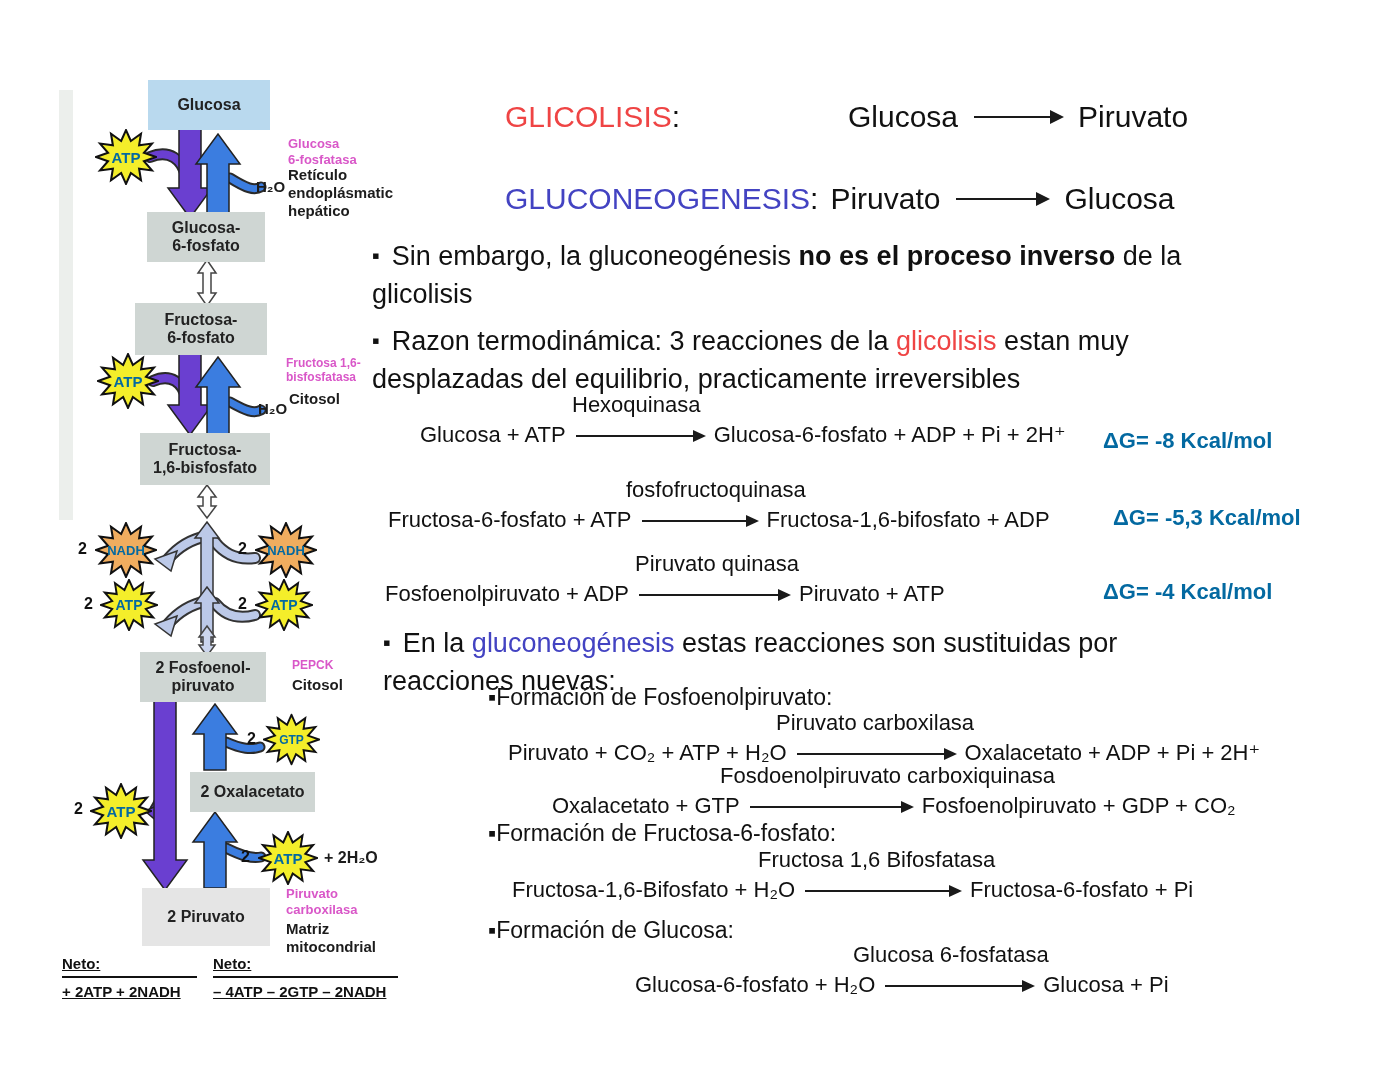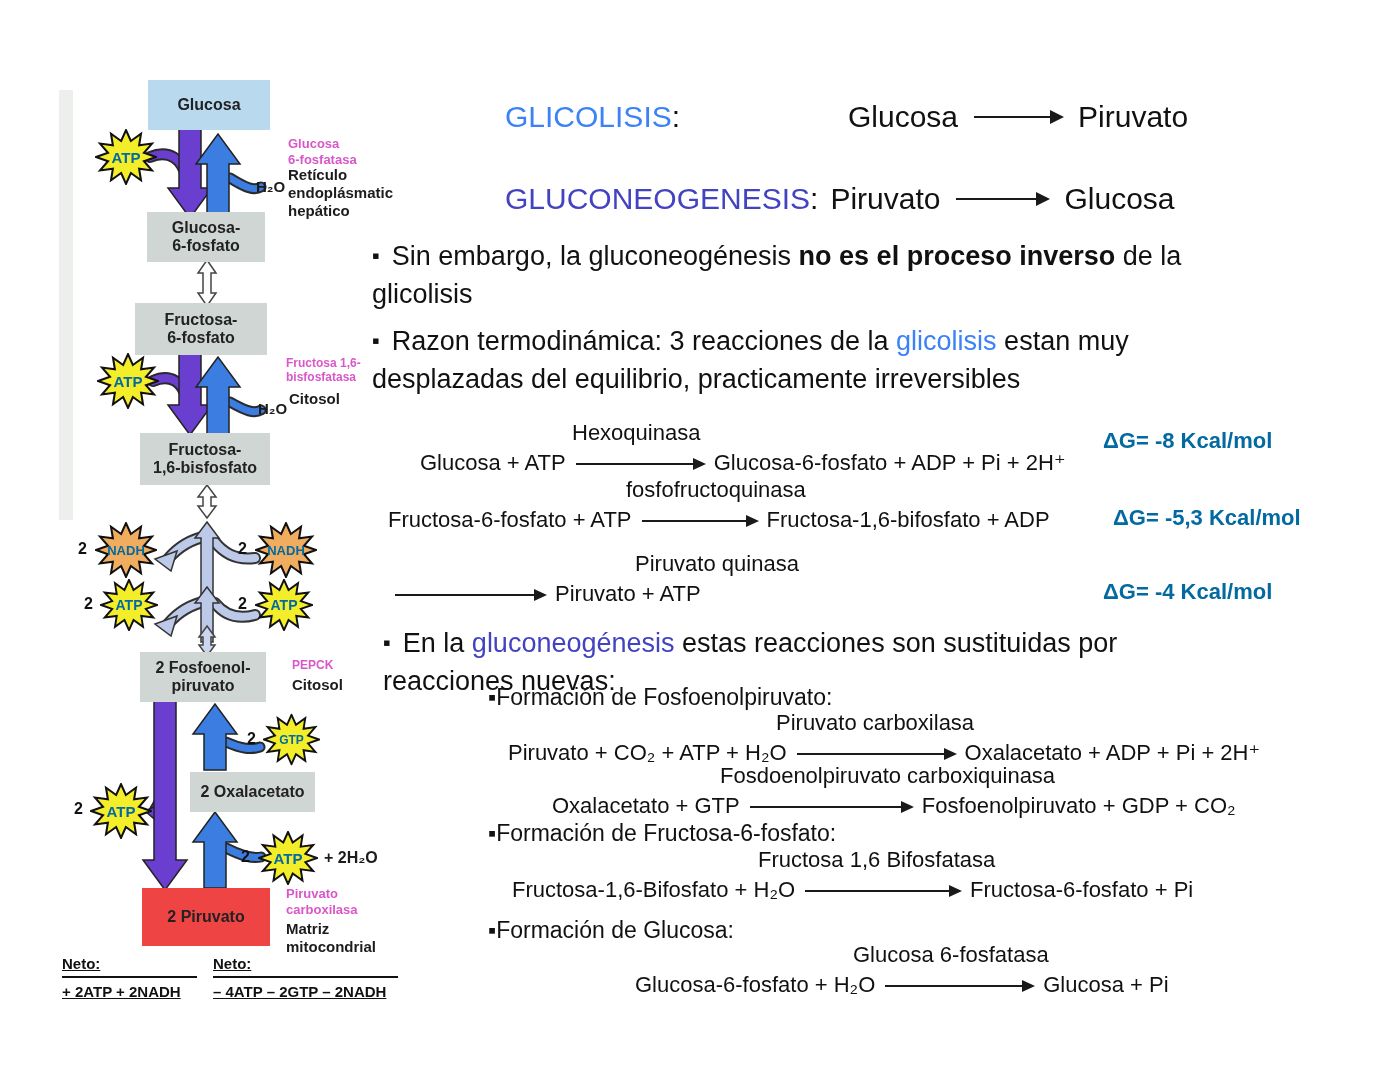--- a/index.html
+++ b/index.html
@@ -9,21 +9,21 @@
   }
   .abs{position:absolute;}
   .pre{white-space:pre-line;}
   
   .dstrip{position:absolute;background:#ecefec;}
   .dbox{
     position:absolute;background:#cfd6d3;display:flex;align-items:center;justify-content:center;
     text-align:center;font-weight:bold;font-size:16px;color:#222;line-height:1.15;
   }
   .dbox.bluebg{background:#b9d9ee;}
-  .dbox.lavbg{background:#ef4444;}
+  .dbox.lavbg{background:#e5e5e5;}
   .burst{position:absolute;}
   .burst svg{width:100%;height:100%;display:block;}
   .blabel{position:absolute;inset:0;display:flex;align-items:center;justify-content:center;
     font-weight:bold;color:#0369a1;}
   .bfill-y{fill:#f4ee2a;stroke:#111;stroke-width:2;}
   .bfill-o{fill:#f0ad5f;stroke:#111;stroke-width:2;}
   .mult{position:absolute;font-weight:bold;font-size:16px;color:#111;}
   .dlabel{position:absolute;font-weight:bold;color:#1c1c1c;line-height:1.2;}
   .pink{color:#d957c8;}
   .neto{position:absolute;font-size:15px;font-weight:bold;color:#111;text-decoration:underline;}
@@ -35,21 +35,21 @@
   .s-blue{fill:none;stroke:#3b7de0;stroke-width:7;stroke-linecap:round;}
   .u-lblue{fill:none;stroke:#333;stroke-width:12;stroke-linecap:round;}
   .s-lblue{fill:none;stroke:#bcc9e8;stroke-width:8;stroke-linecap:round;}
   .poly-purple{fill:#6a3fd0;stroke:#222;stroke-width:1.5;}
   .poly-blue{fill:#3b7de0;stroke:#222;stroke-width:1.5;}
   .poly-lblue{fill:#bcc9e8;stroke:#333;stroke-width:1.5;}
   .poly-white{fill:#fdfdfd;stroke:#444;stroke-width:1.5;}
   .poly-lwhite{fill:#ccd6ee;stroke:#444;stroke-width:1.5;}
   
   .hdr{position:absolute;display:flex;align-items:center;font-size:30px;color:#111;}
-  .redtxt{color:#3b82f6;}
+  .redtxt{color:#ef4444;}
   .bluetxt{color:#4343c2;}
   .rarrow{display:inline-block;height:2.5px;background:#1a1a1a;position:relative;vertical-align:middle;}
   .rarrow::after{
     content:'';position:absolute;right:-2px;top:-6px;width:0;height:0;
     border-left:14px solid #1a1a1a;border-top:7px solid transparent;border-bottom:7px solid transparent;
   }
   .hdr .rarrow{margin:0 16px;}
   .bullet{position:absolute;font-size:27px;line-height:1.42;color:#111;}
   .blt{font-size:22px;margin-right:12px;vertical-align:2px;}
   .rx{position:absolute;font-size:22px;color:#111;line-height:1.2;}
@@ -254,21 +254,21 @@
 </div>
 
 <div class="bullet" style="left:372px;top:237px;width:905px">
   <span class="blt">▪</span><span>Sin embargo, la gluconeogénesis </span><b>no es el proceso inverso</b><span> de la glicolisis</span>
 </div>
 
 <div class="bullet" style="left:372px;top:322px;width:915px">
   <span class="blt">▪</span><span>Razon termodinámica: 3 reacciones de la </span><span class="redtxt">glicolisis</span><span> estan muy desplazadas del equilibrio, practicamente irreversibles</span>
 </div>
 
-<div class="rx" style="left:420px;top:420px">
+<div class="rx" style="left:420px;top:392px">
   <div class="rx-enz" style="margin-left:152px">Hexoquinasa</div>
   <div class="rx-eq">
     <span>Glucosa + ATP</span>
     <span class="rarrow rx-ar" style="width:128px"></span>
     <span>Glucosa-6-fosfato + ADP + Pi + 2H⁺</span>
   </div>
 </div>
 <div class="dg" style="left:1103px;top:428px">ΔG= -8 Kcal/mol</div>
 
 <div class="rx" style="left:388px;top:477px">
@@ -277,20 +277,21 @@
     <span>Fructosa-6-fosfato + ATP</span>
     <span class="rarrow rx-ar" style="width:115px"></span>
     <span>Fructosa-1,6-bifosfato + ADP</span>
   </div>
 </div>
 <div class="dg" style="left:1113px;top:505px">ΔG= -5,3 Kcal/mol</div>
 
 <div class="rx" style="left:385px;top:551px">
   <div class="rx-enz" style="margin-left:250px">Piruvato quinasa</div>
   <div class="rx-eq">
+    <span>Fosfoenolpiruvato + ADP</span>
     <span class="rarrow rx-ar" style="width:150px"></span>
     <span>Piruvato + ATP</span>
   </div>
 </div>
 <div class="dg" style="left:1103px;top:579px">ΔG= -4 Kcal/mol</div>
 
 <div class="bullet" style="left:383px;top:624px;width:840px">
   <span class="blt">▪</span><span>En la </span><span class="bluetxt">gluconeogénesis</span><span> estas reacciones son sustituidas por reacciones nuevas:</span>
 </div>
 

